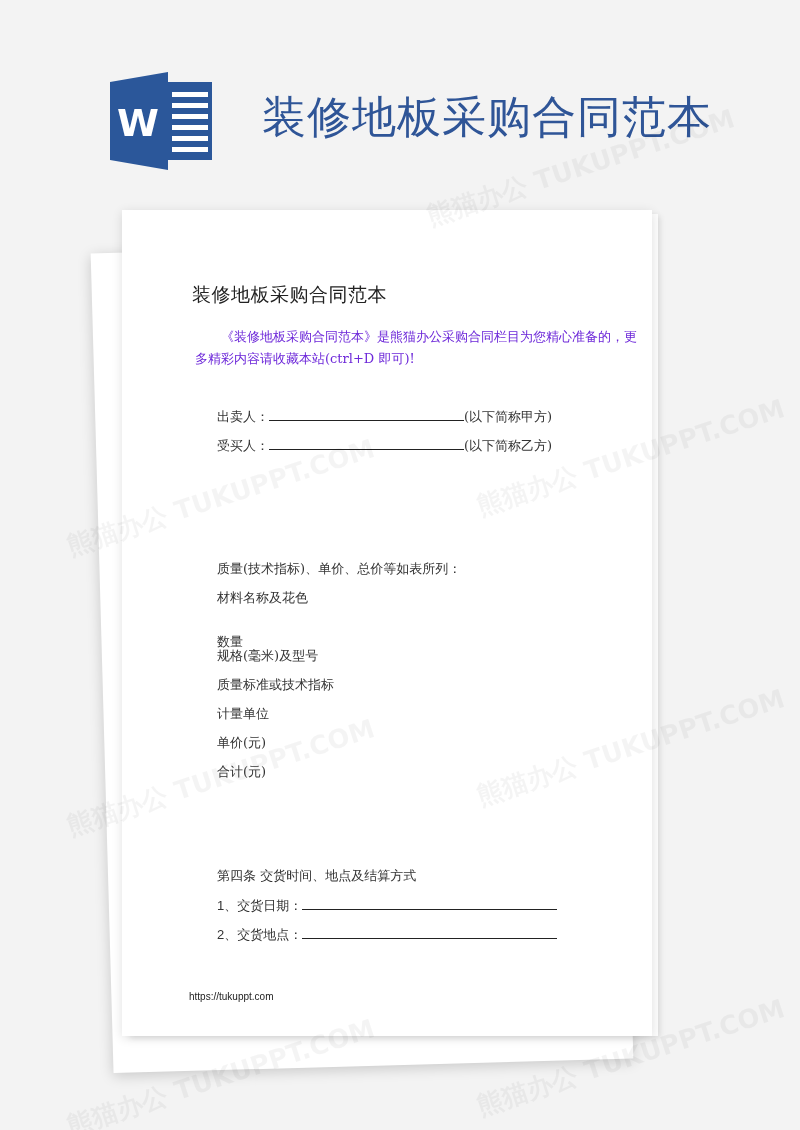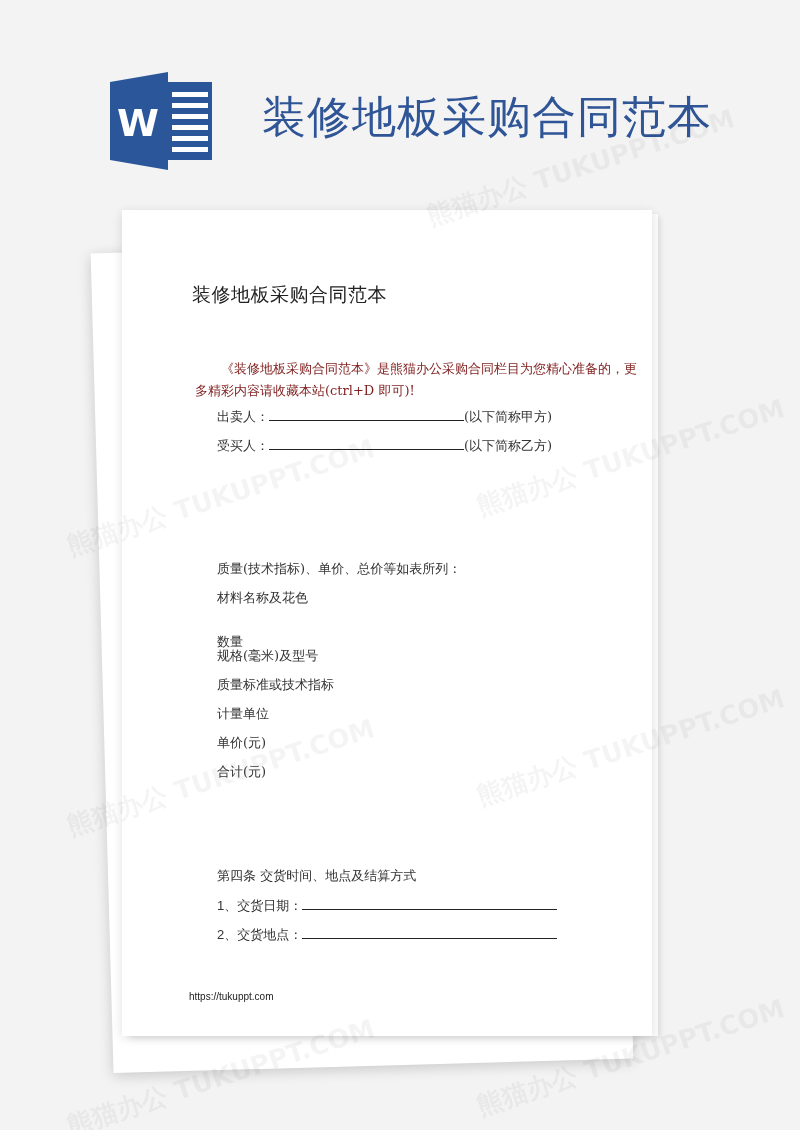--- a/index.html
+++ b/index.html
@@ -31,21 +31,21 @@
   }
   .page {
     position: absolute; left: 122px; top: 210px; width: 530px; height: 826px;
     background: #fff; box-shadow: 0 2px 10px rgba(0,0,0,0.12);
     color: #333;
   }
   .doc-title {
     position: absolute; left: 70px; top: 72px; font-size: 19px; color: #222;
     font-family: "DejaVu Sans", "Liberation Sans", sans-serif; letter-spacing: 0.5px;
   }
-  .para { position: absolute; left: 73px; width: 445px; font-size: 13px; line-height: 22px; color: #7f1d1d; margin-top: 32px; }
+  .para { position: absolute; left: 73px; width: 445px; font-size: 13px; line-height: 22px; color: #6d28d9; }
   .indent { text-indent: 26px; }
   .line { position: absolute; left: 95px; font-size: 13px; white-space: nowrap; color: #333; }
   .blank { display: inline-block; border-bottom: 1.5px solid #222; height: 13px; vertical-align: baseline; }
   .sans { font-family: "Liberation Sans", "DejaVu Sans", sans-serif; }
   .footer-url {
     position: absolute; left: 67px; top: 781px; font-size: 10px; color: #222;
     font-family: "Liberation Sans", "DejaVu Sans", sans-serif;
   }
 </style>
 </head>

